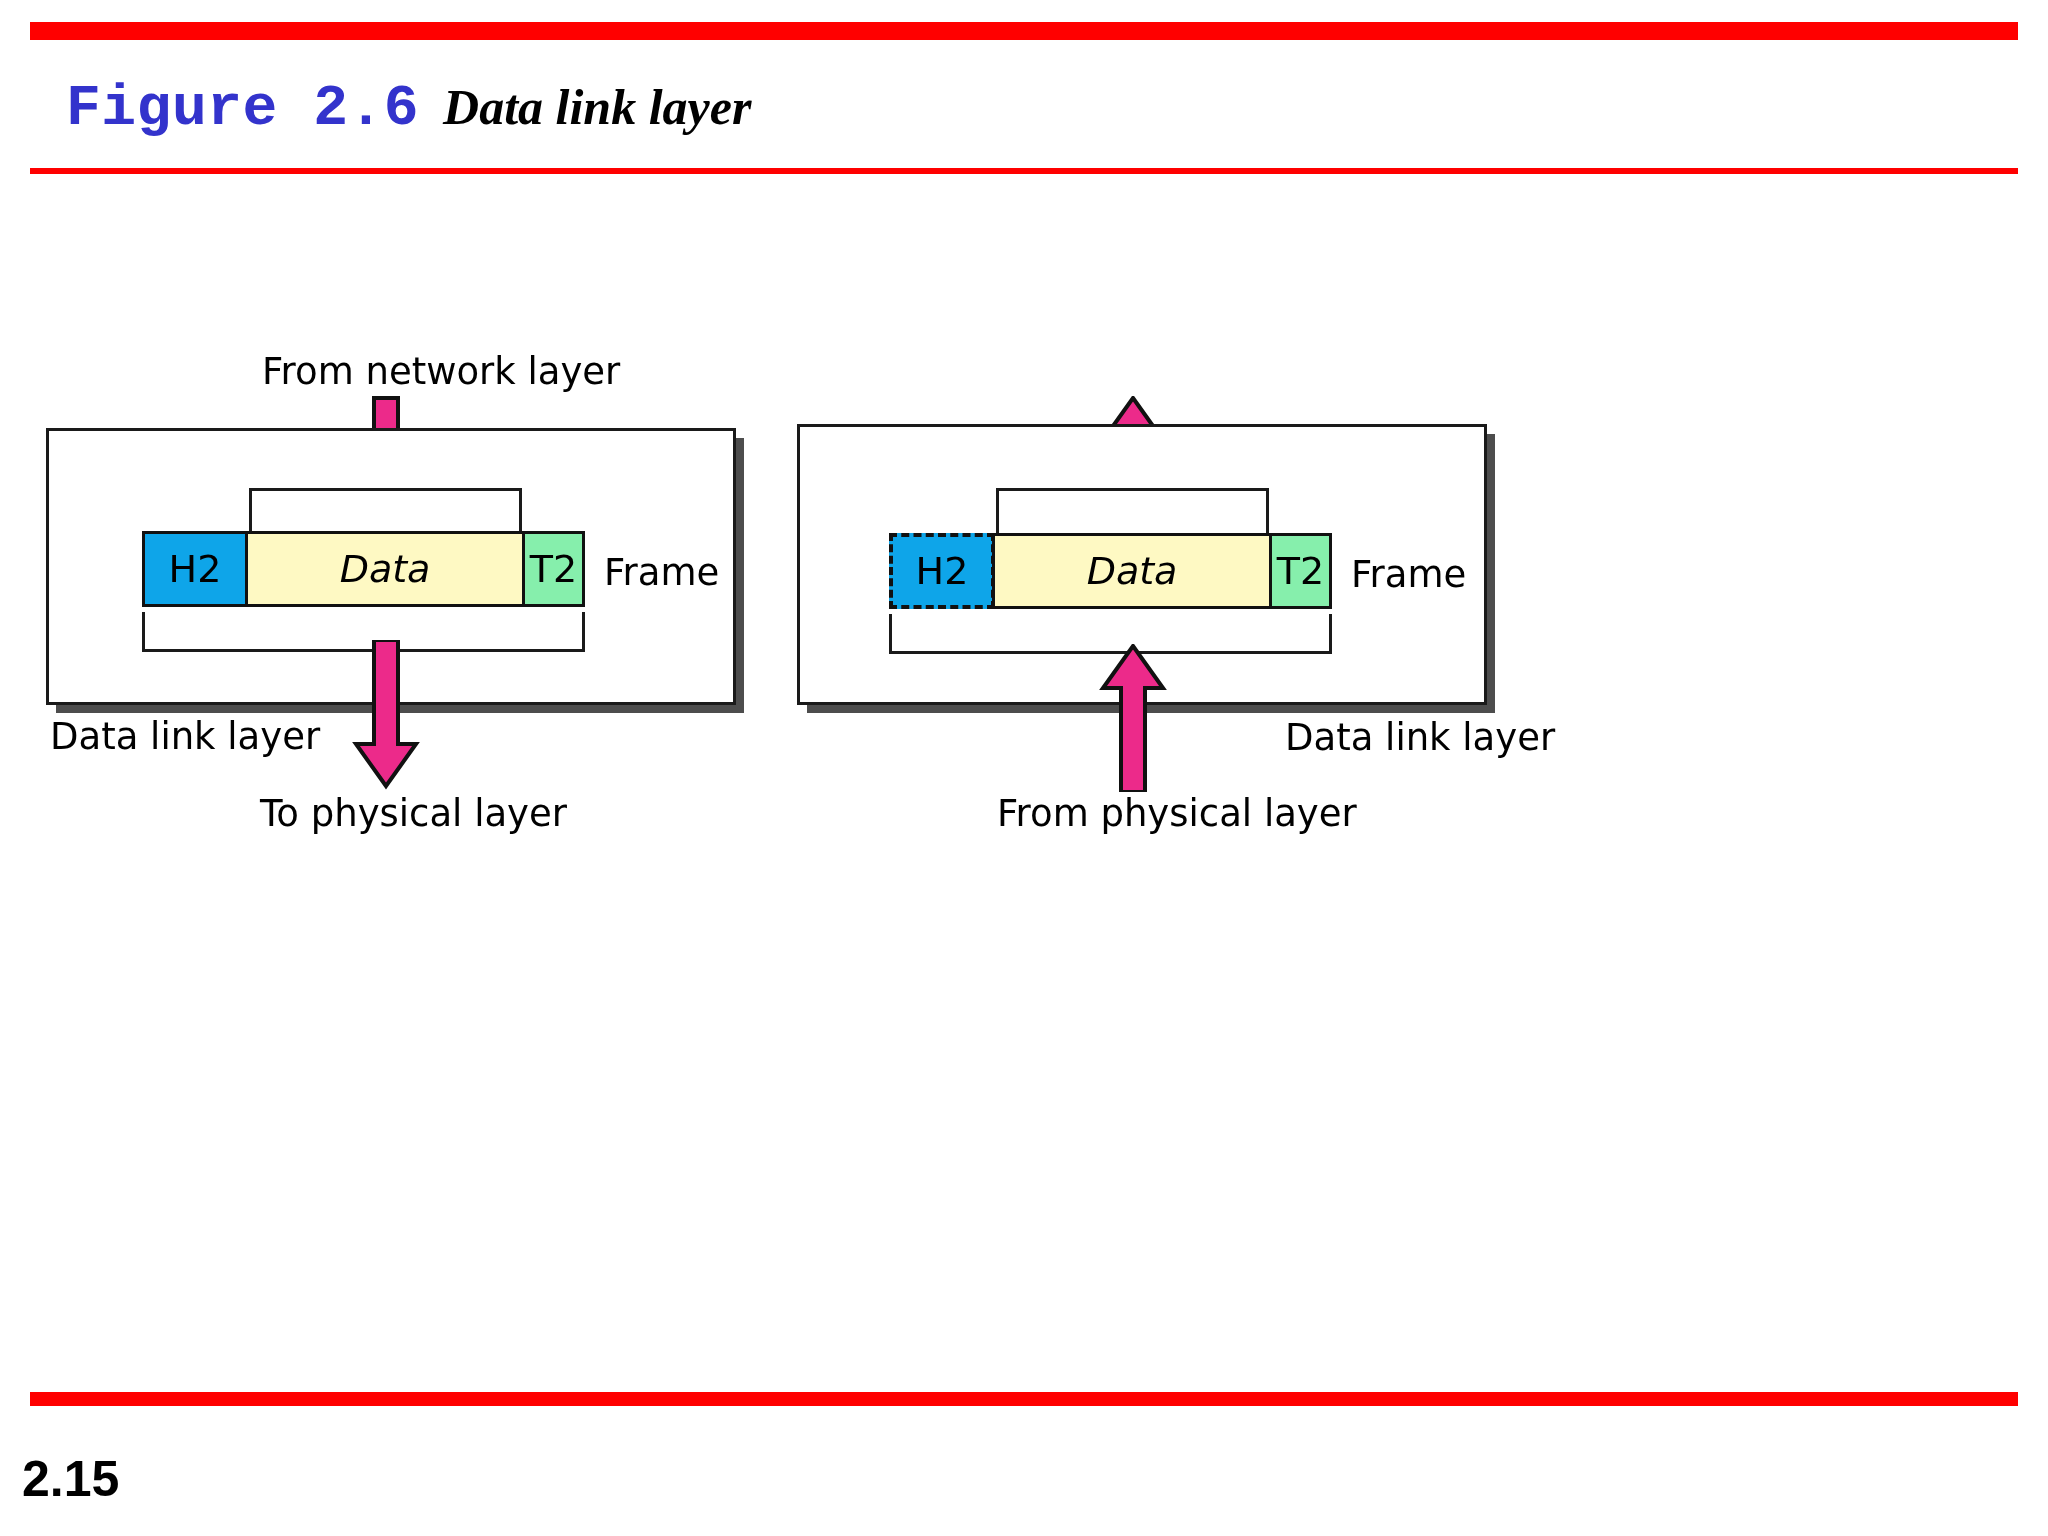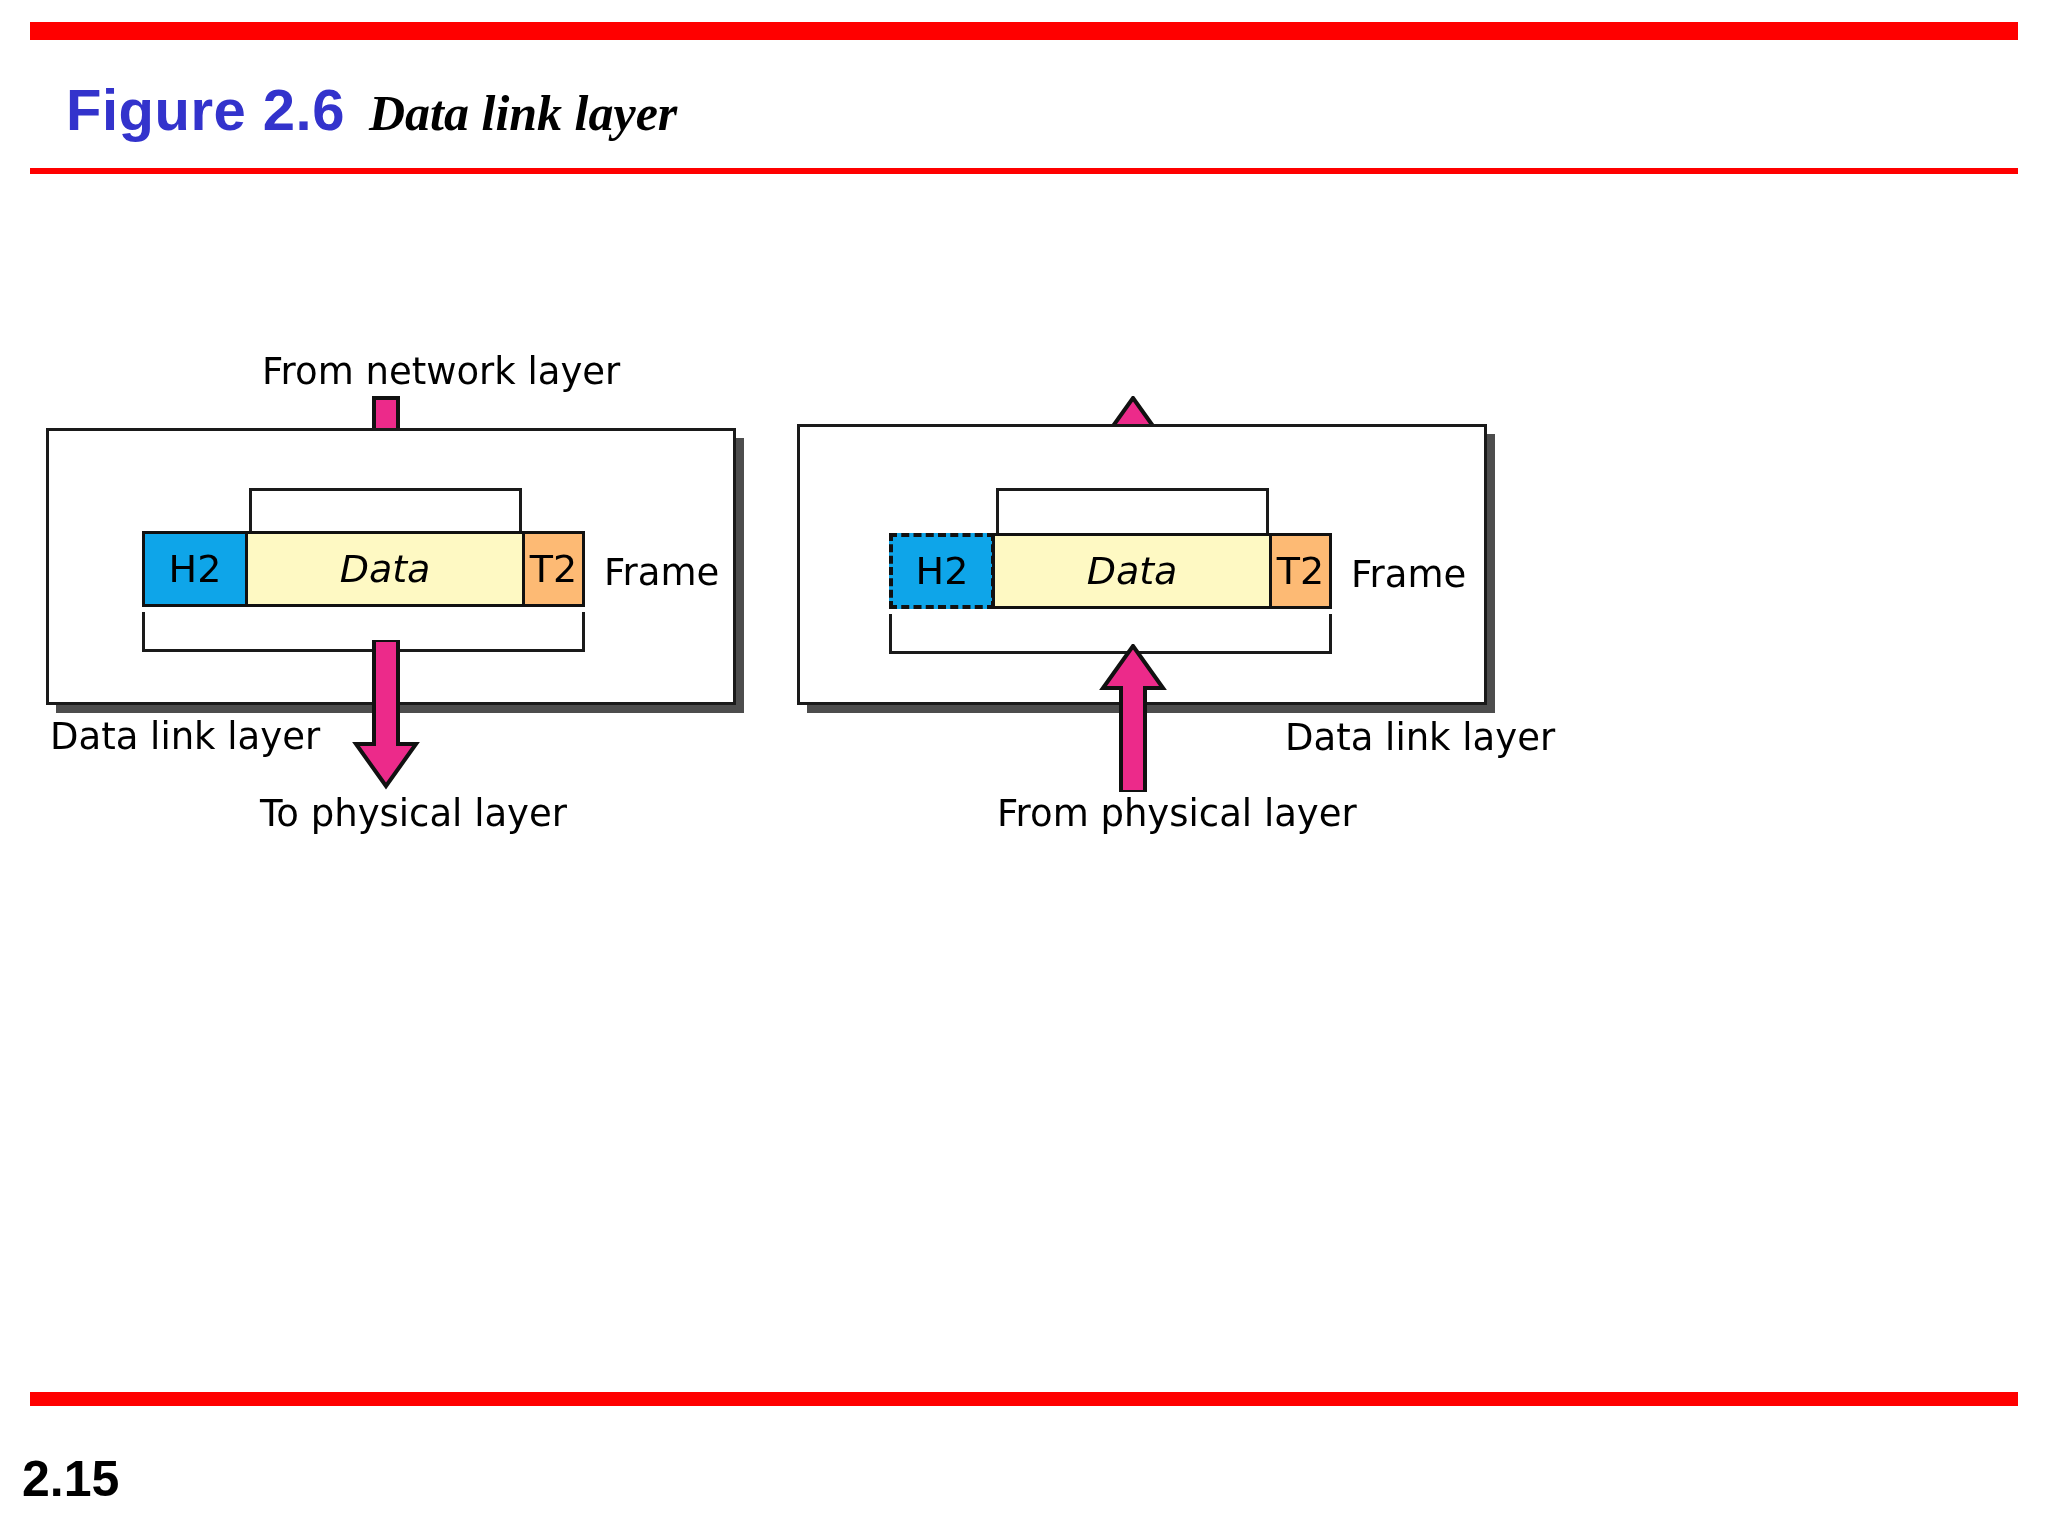--- a/index.html
+++ b/index.html
@@ -42,21 +42,21 @@
   }
 
   
   .title-row {
     position: absolute;
     left: 66px;
     top: 76px;
     white-space: nowrap;
   }
   .title-figure {
-    font-family: Liberation Sans, sans-serif;
+    font-family: Liberation Mono, monospace;
     font-size: 58px;
     font-weight: bold;
     color: #3333CC;
     letter-spacing: 0.5px;
   }
   .title-caption {
     font-family: "Liberation Serif", "DejaVu Serif", serif;
     font-size: 50px;
     font-weight: bold;
     font-style: italic;
@@ -110,21 +110,21 @@
     border: 3px solid #111111;
     display: flex;
     align-items: center;
     justify-content: center;
     font-family: "DejaVu Sans", sans-serif;
     font-size: 38px;
     color: #000000;
   }
   .seg-h { background: #0ea5e9; }
   .seg-d { background: #fef9c3; font-style: italic; }
-  .seg-t { background: #fdba74; }
+  .seg-t { background: #86efac; }
   .seg-dashed { border: 4px dashed #111111; }
 
   
   .bracket-down {   
     position: absolute;
     border: 3px solid #1a1a1a;
     border-bottom: none;
     box-sizing: border-box;
   }
   .bracket-up {     

